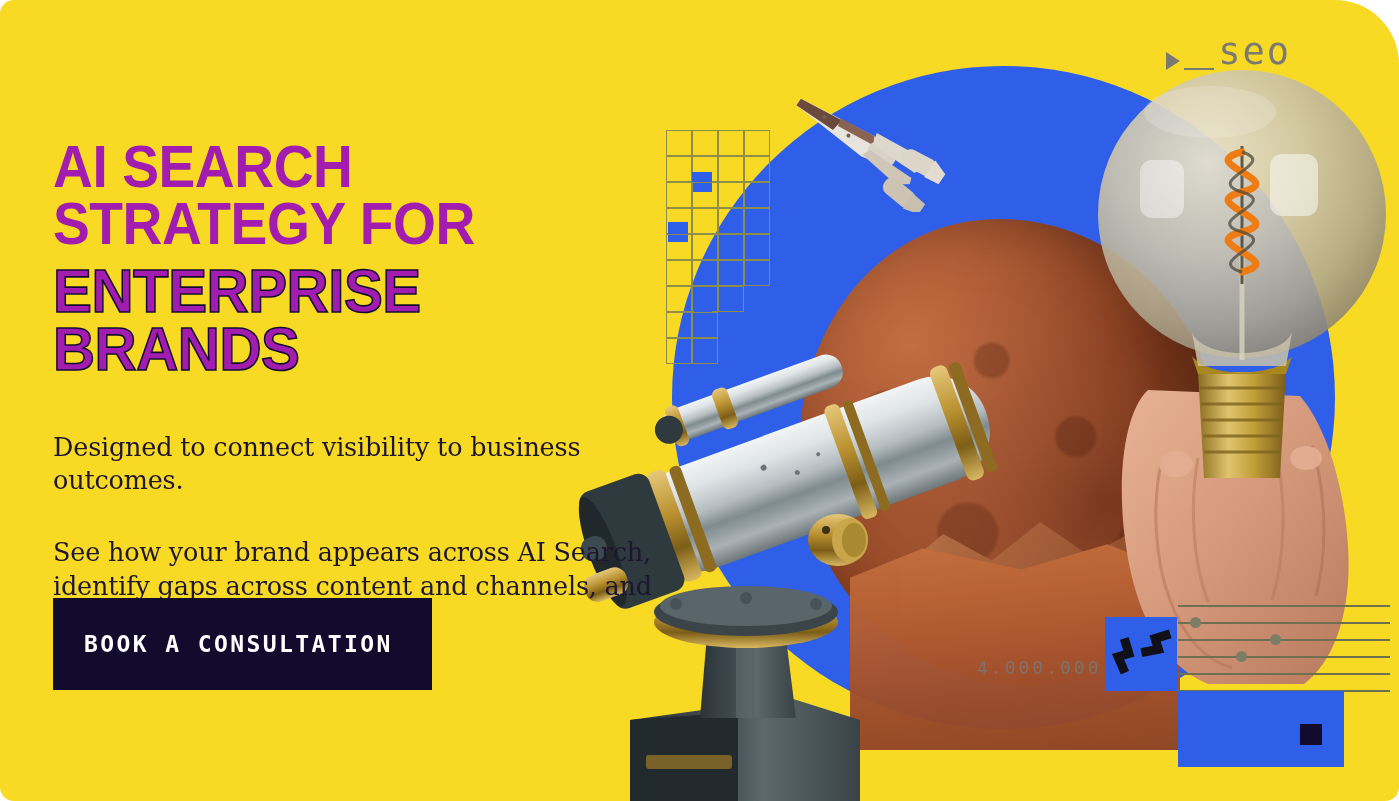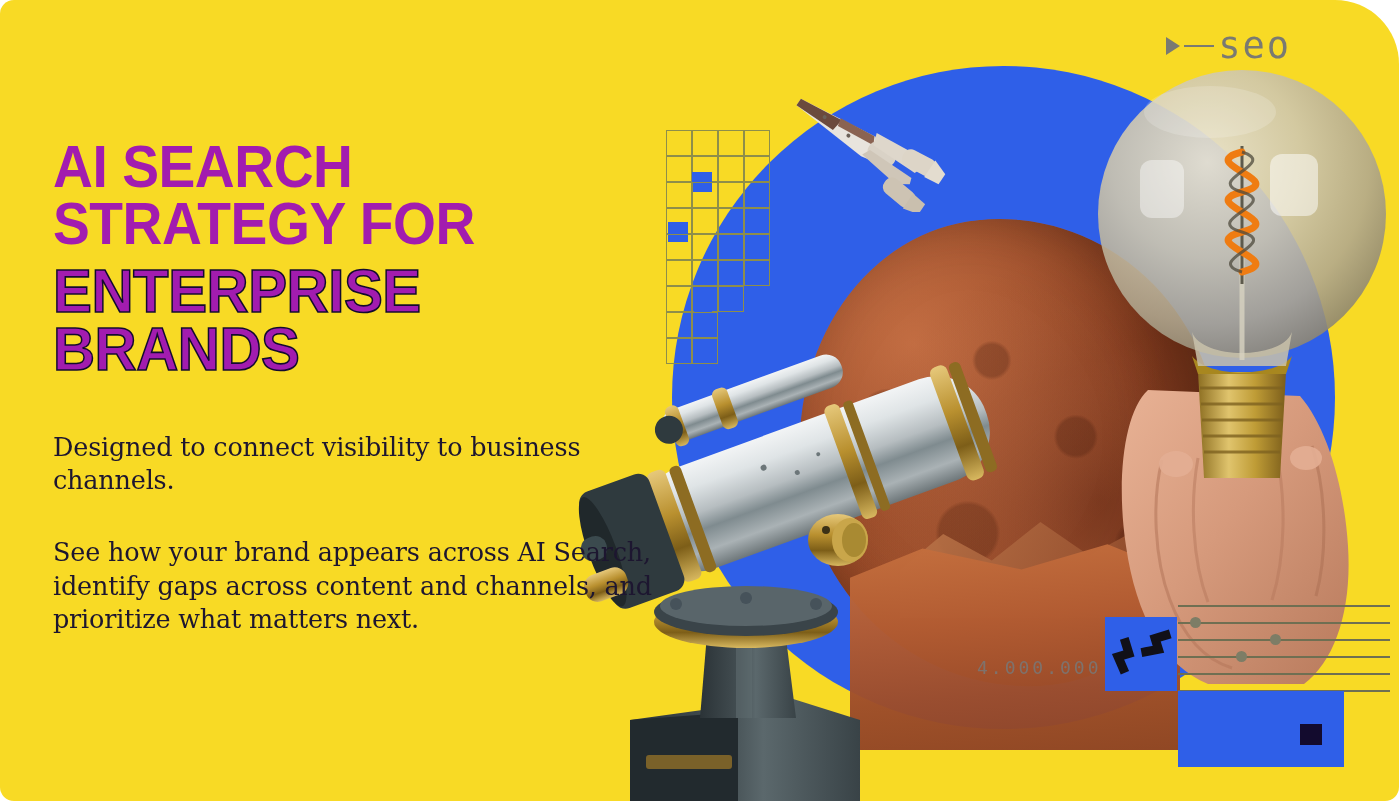--- a/index.html
+++ b/index.html
@@ -13,22 +13,22 @@
     width: 1399px; height: 801px;
     background: #F8DA25;
     border-radius: 14px 64px 14px 14px;
     overflow: hidden;
     font-family: "Liberation Sans", sans-serif;
   }
 
   
   .logo {
     position: absolute;
-    top: 27px; right: 108px;
-    display: flex; align-items: center; gap: 4px;
+    top: 33px; right: 108px;
+    display: flex; align-items: flex-end; gap: 4px;
     color: #7a7a72;
   }
   .logo .play {
     width: 0; height: 0;
     border-left: 14px solid #7a7a72;
     border-top: 9px solid transparent;
     border-bottom: 9px solid transparent;
   }
   .logo .dash {
     width: 30px; height: 2px; background: #7a7a72;
@@ -440,18 +440,21 @@
     <div class="blue-rect">
       <div class="sq"></div>
     </div>
   </div>
 
   <div class="copy">
     <h1 class="headline">
       <span class="l1">AI SEARCH STRATEGY FOR</span>
       <span class="l2">ENTERPRISE BRANDS</span>
     </h1>
-    <p class="para p1">Designed to connect visibility to business channels.</p>
+    <p class="para p1">Designed to connect visibility to business outcomes.</p>
     <p class="para p2">See how your brand appears across AI Search, identify gaps across content and channels, and prioritize what matters next.</p>
   </div>
 
+  <button class="cta">
+    <span>BOOK A CONSULTATION</span>
+  </button>
 
 </div>
 
 </body></html>

